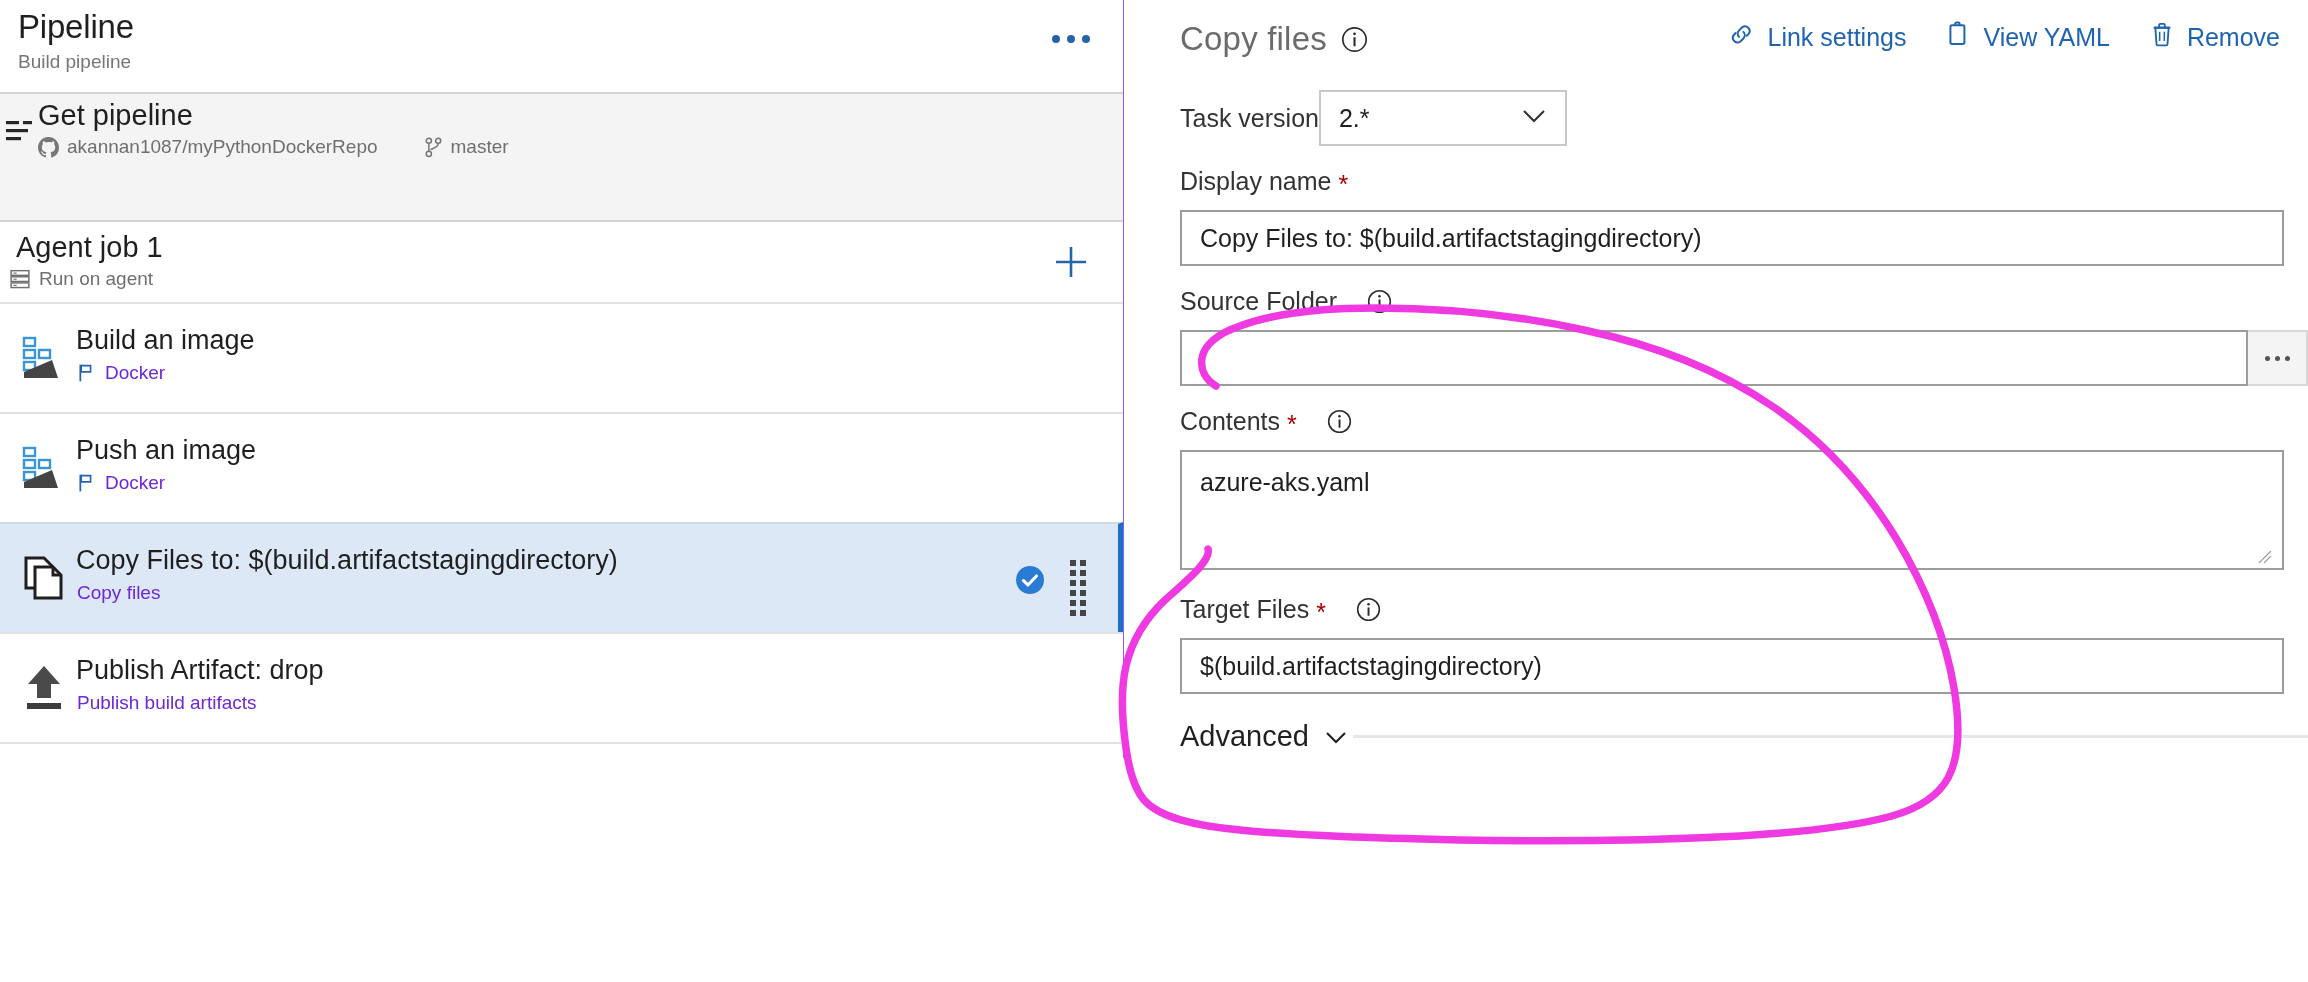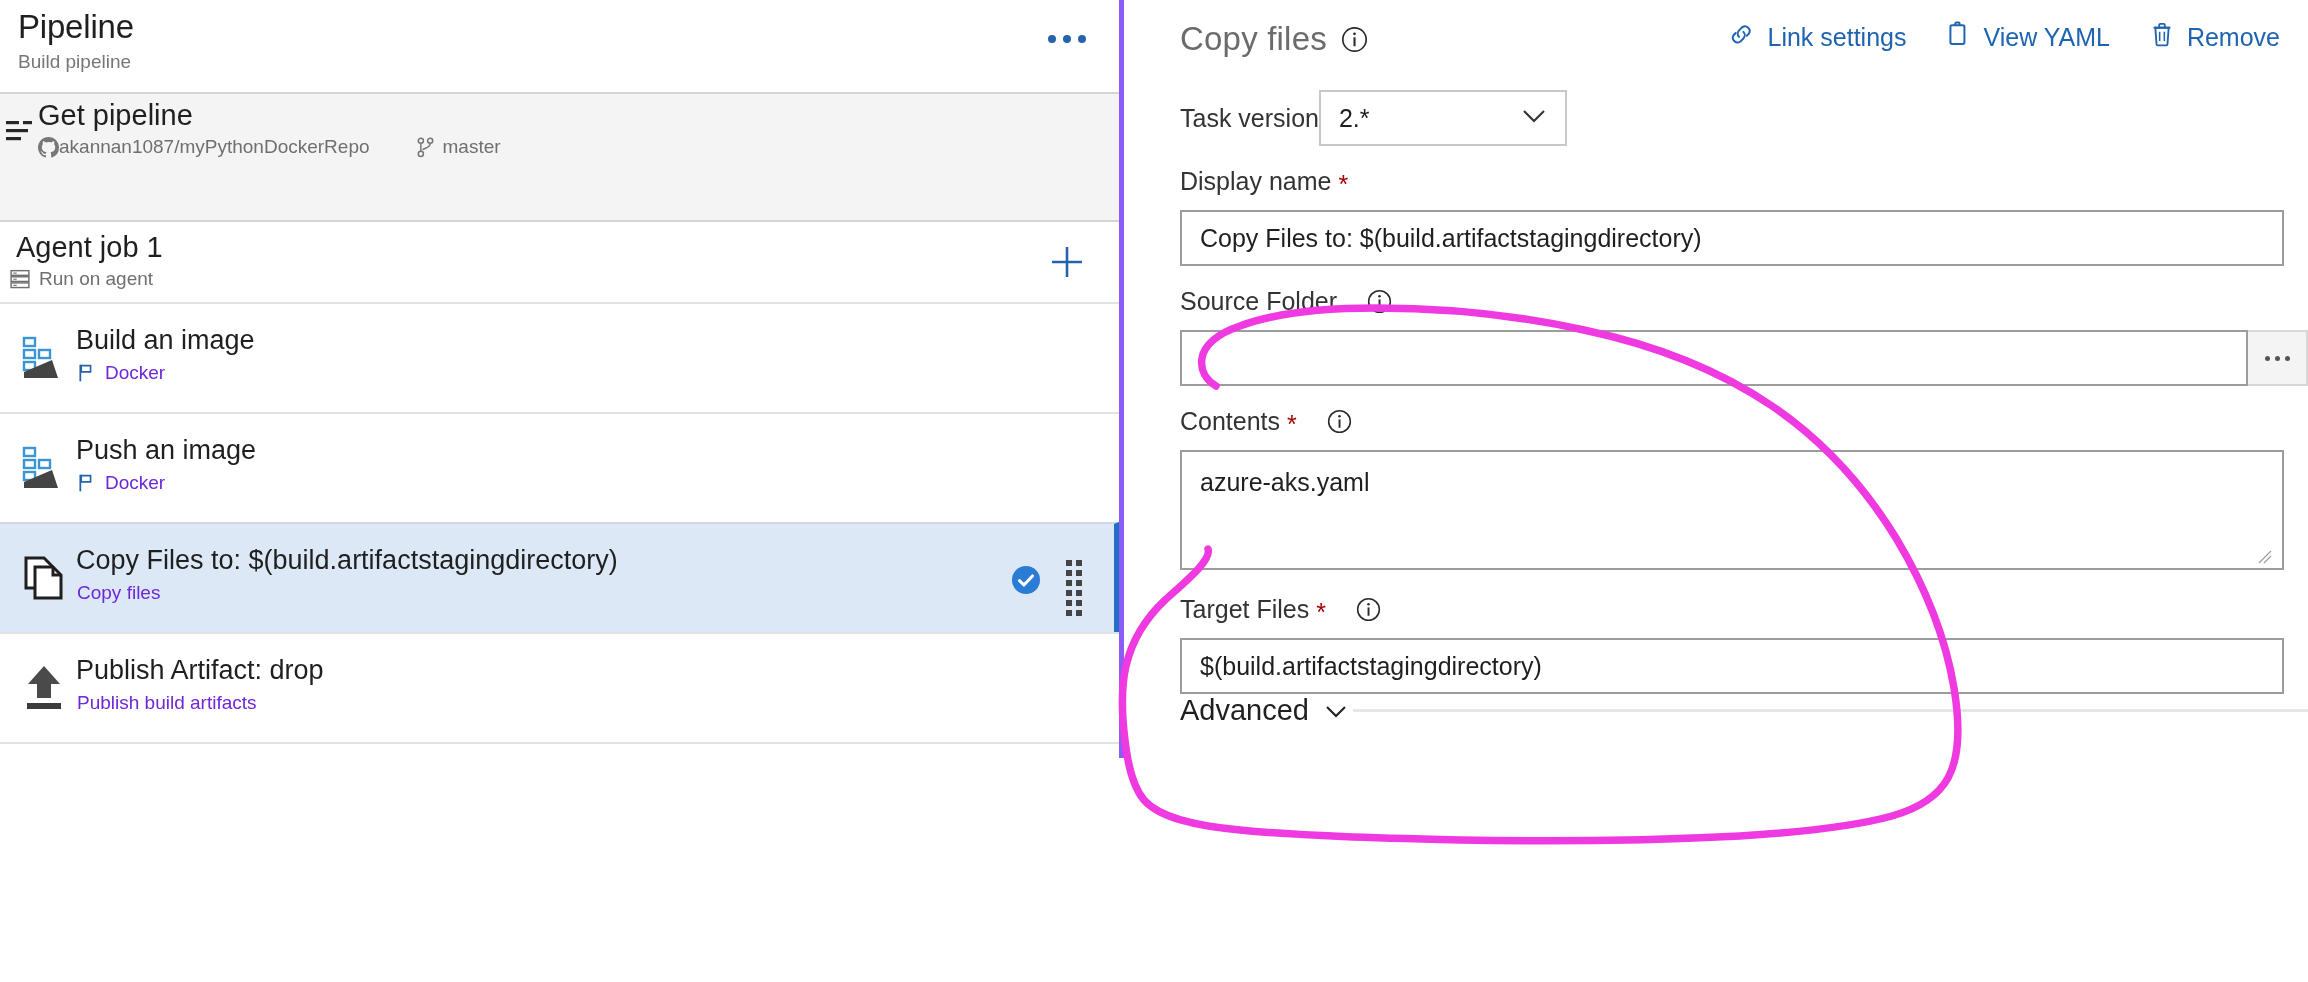--- a/index.html
+++ b/index.html
@@ -21,21 +21,21 @@
     display: flex;
     flex-direction: row;
   }
 
   
   .left-panel {
     width: 1124px;
     height: 758px;
     position: relative;
     background: #ffffff;
-    border-right: 5px solid #8b5cf6;
+    border-right: 1px solid #8b5cf6;
     box-sizing: border-box;
     overflow: hidden;
   }
 
   .pipeline-header {
     height: 92px;
     box-sizing: border-box;
     padding: 6px 0 0 18px;
     position: relative;
     background: #ffffff;
@@ -102,21 +102,21 @@
   }
   .gs-meta {
     position: absolute;
     left: 38px;
     top: 42px;
     display: flex;
     align-items: center;
     font-size: 19px;
     color: #6f6f6f;
   }
-  .gs-meta .repo-name { margin-left: 0; }
+  .gs-meta .repo-name { margin-left: 8px; }
   .gs-meta .branch-wrap {
     display: flex;
     align-items: center;
     margin-left: 46px;
   }
   .gs-meta .branch-name { margin-left: 8px; }
   .get-sources-pad {
     height: 54px;
     background: #f4f4f4;
   }
@@ -386,20 +386,21 @@
   .resize-grip {
     position: absolute;
     right: 3px;
     bottom: 1px;
     width: 14px;
     height: 14px;
     pointer-events: none;
   }
 
   .accordion {
+    margin-top: 26px;
     display: flex;
     align-items: center;
     gap: 4px;
     width: 1128px;
     cursor: pointer;
   }
   .accordion .acc-label {
     font-size: 29px;
     color: #1f1f1f;
     display: flex;

